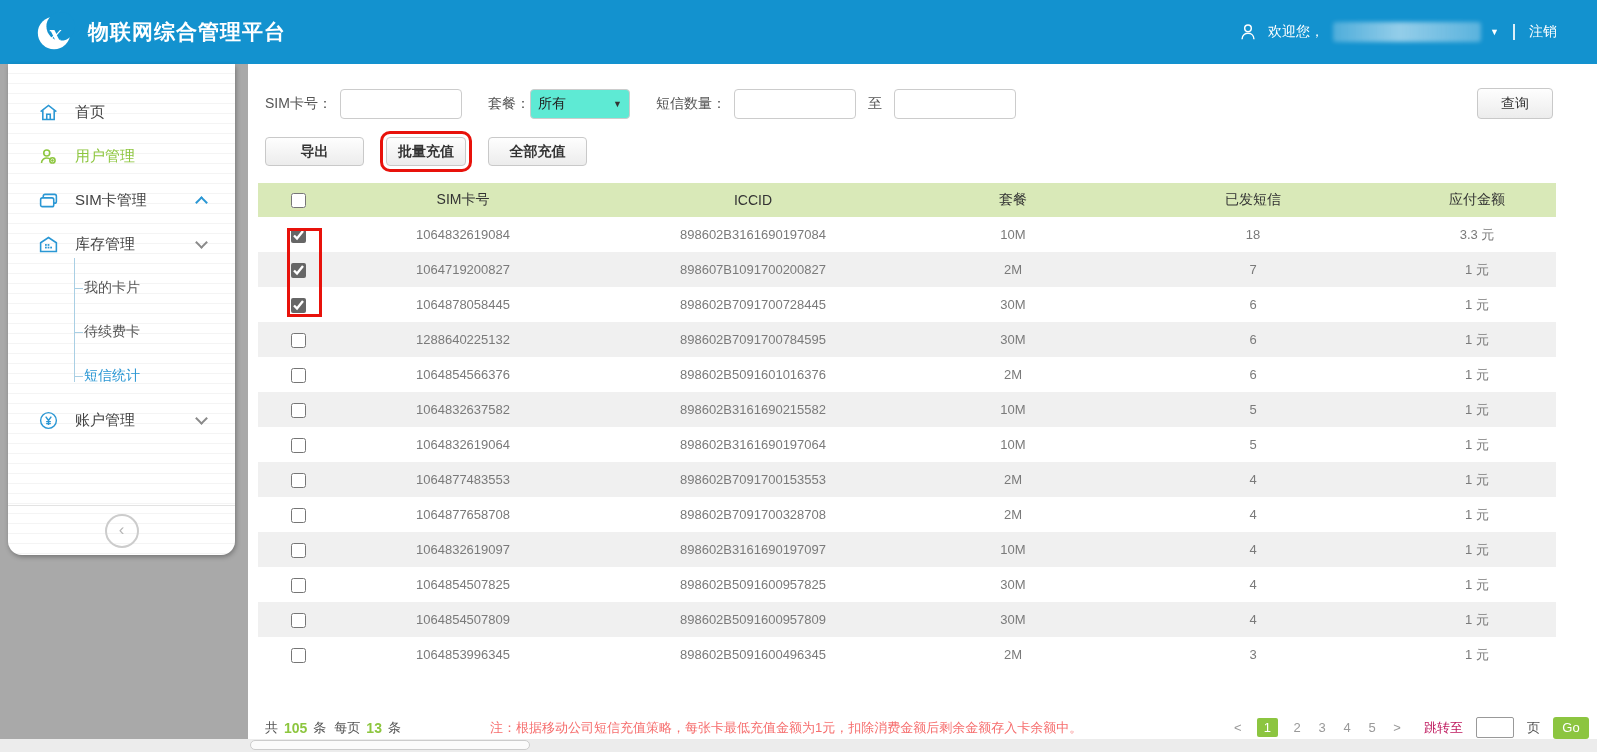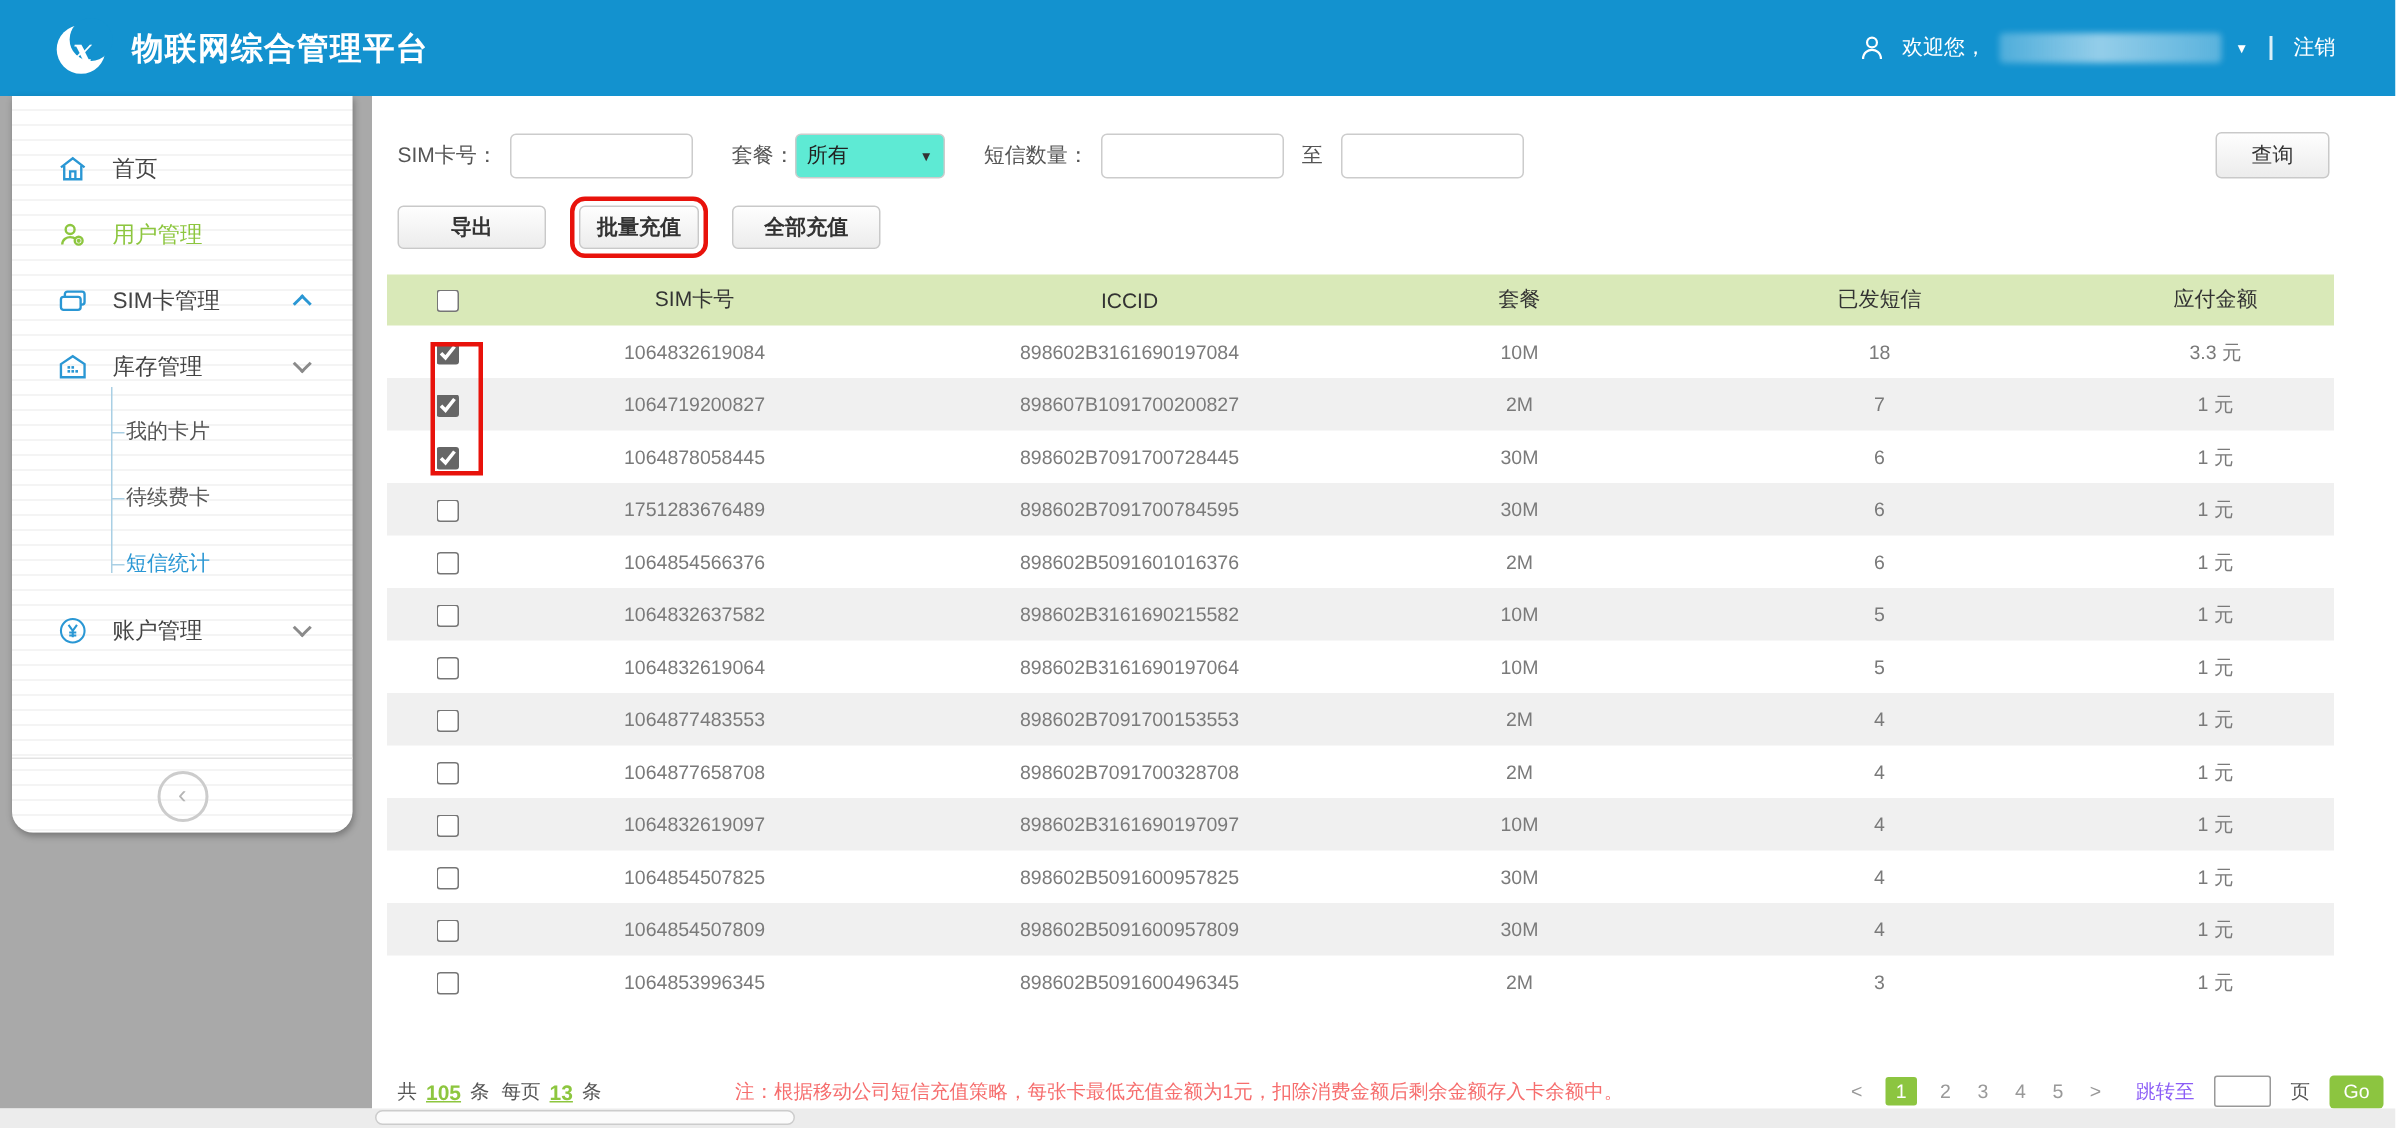--- a/index.html
+++ b/index.html
@@ -71,26 +71,26 @@
   table { width:100%; border-collapse:collapse; table-layout:fixed; }
   thead th { background:#d9e9b8; height:34px; font-size:14px; color:#333; font-weight:normal; text-align:center; }
   tbody td { height:35px; text-align:center; font-size:13px; color:#7a7a7a; }
   tbody tr:nth-child(even) { background:#f0f0f0; }
   input[type=checkbox] { width:15px; height:15px; accent-color:#666; margin:0; vertical-align:middle; }
   .red-box { position:absolute; left:29px; top:45px; width:35px; height:89px;
              border:3px solid #e8120b; pointer-events:none; }
 
   
   .footbar { display:flex; align-items:center; margin:44px 8px 0 17px; font-size:13px; color:#555; height:23px; }
-  .num-green { color:#8dc63f; font-weight:bold; margin:0 6px; font-size:14px;text-decoration:underline; }
+  .num-green { color:#8dc63f; font-weight:bold; margin:0 6px; font-size:14px; }
   .note { color:#f66e6e; margin-left:89px; font-size:13px; }
   .pager { margin-left:auto; display:flex; align-items:center; gap:13px; color:#999; font-size:13px; }
   .pg { cursor:pointer; min-width:12px; text-align:center; }
   .pg.active { background:#8cc540; color:#fff; padding:2px 7px; border-radius:2px; }
-  .jump-label { color:#8b5cf6; margin-left:8px; }
+  .jump-label { color:#be185d; margin-left:8px; }
   .jump-input { width:38px; height:21px; border:1px solid #999; border-radius:2px; outline:none; }
   .page-unit { color:#555; }
   .go-btn { background:#8cc540; color:#fff; border:none; border-radius:3px; width:36px; height:22px;
             font-size:13px; cursor:pointer; font-family:inherit; }
 
   
   .hscroll { position:absolute; left:0; right:0; bottom:0; height:13px; background:#ececec; }
   .hthumb { position:absolute; left:250px; top:1px; width:280px; height:10px;
             background:#fbfbfb; border:1px solid #ccc; border-radius:6px; cursor:pointer; }
 </style>
@@ -266,21 +266,21 @@
           <tr>
             <td><input type="checkbox" checked="checked" style=""></td>
             <td>1064878058445</td>
             <td>898602B7091700728445</td>
             <td>30M</td>
             <td>6</td>
             <td>1 元</td>
           </tr>
           <tr>
             <td><input type="checkbox" style=""></td>
-            <td>1751283676489</td>
+            <td>1288640225132</td>
             <td>898602B7091700784595</td>
             <td>30M</td>
             <td>6</td>
             <td>1 元</td>
           </tr>
           <tr>
             <td><input type="checkbox" style=""></td>
             <td>1064854566376</td>
             <td>898602B5091601016376</td>
             <td>2M</td>

